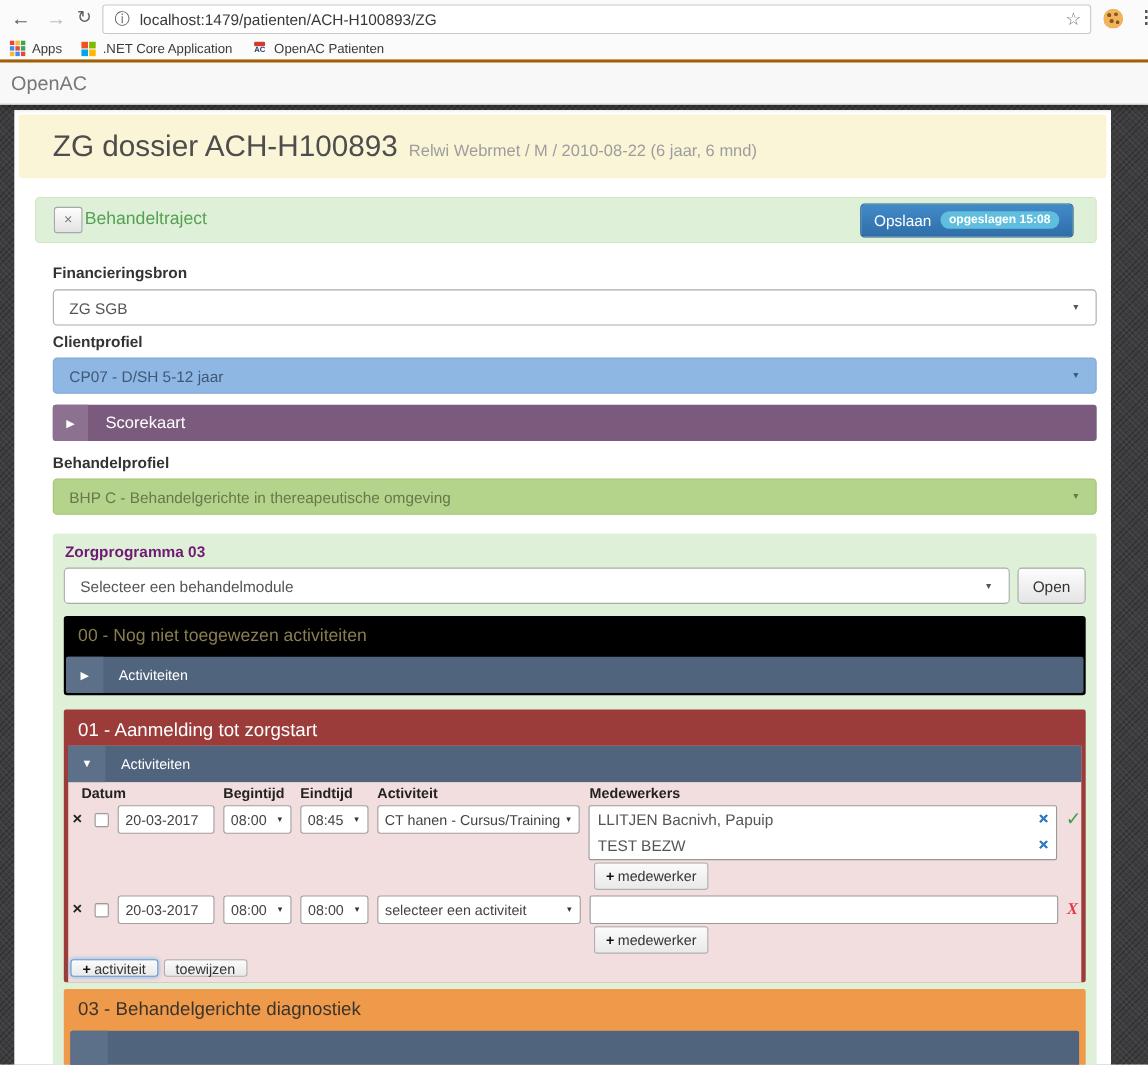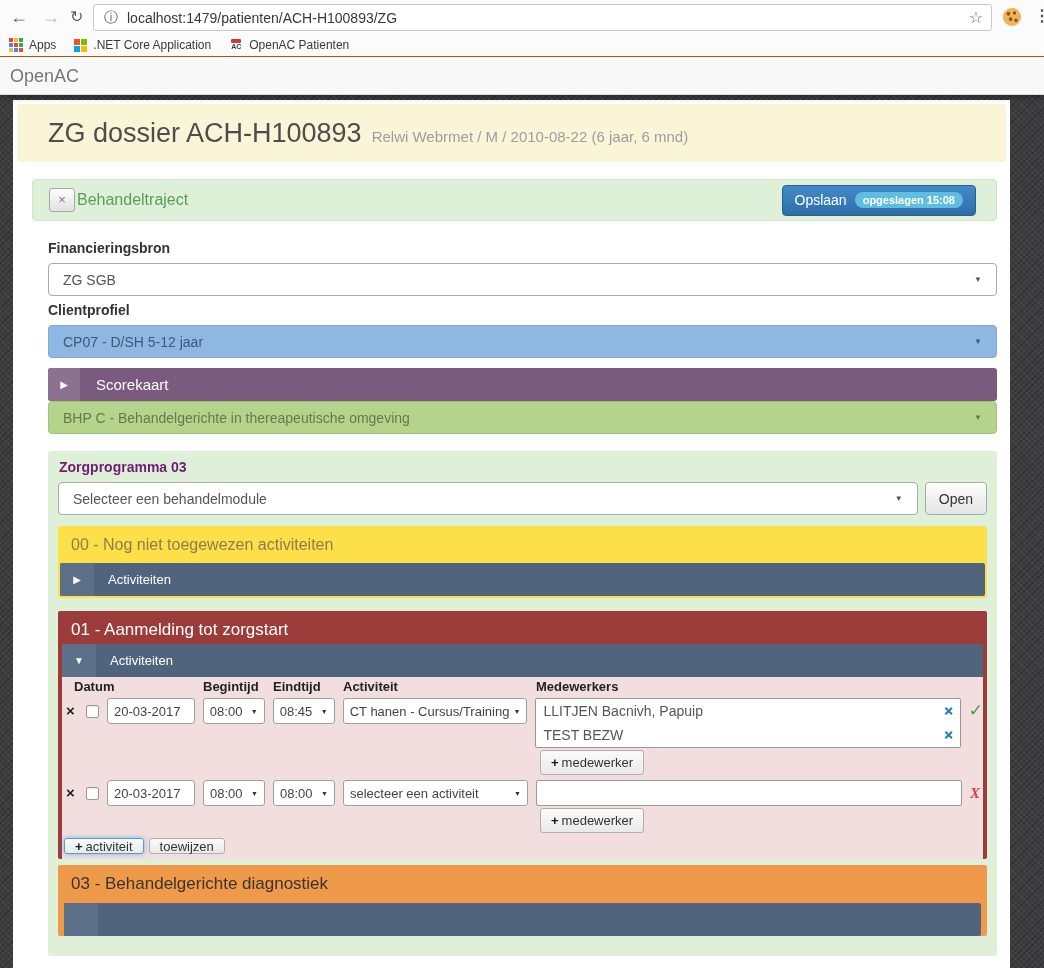--- a/index.html
+++ b/index.html
@@ -29,21 +29,21 @@
     background-image:
       radial-gradient(circle at 30% 32%, #8a5a22 0 1.6px, transparent 2.2px),
       radial-gradient(circle at 64% 28%, #8a5a22 0 1.4px, transparent 2px),
       radial-gradient(circle at 42% 62%, #8a5a22 0 1.6px, transparent 2.2px),
       radial-gradient(circle at 72% 68%, #8a5a22 0 1.4px, transparent 2px),
       radial-gradient(circle at 50% 50%, #f2b45a 0 60%, #e09c3c 100%);
   }
   .menu-dots { position:absolute; left:1034px; top:6px; font-size:16px; font-weight:bold; color:#555; letter-spacing:-1px; }
 
   .cr-bookmarks {
-    height:23px; background:#fbfbfb; border-bottom:1px solid #a16207;
+    height:23px; background:#fbfbfb; border-bottom:3px solid #a16207;
     display:flex; align-items:center; padding-left:9px; gap:6px;
     font-size:12px; color:#3a3a3a;
   }
   .bm { display:flex; align-items:center; gap:6px; margin-right:12px; cursor:pointer; }
   .apps-grid { display:grid; grid-template-columns:repeat(3,4px); grid-auto-rows:4px; gap:1px; }
   .apps-grid i { display:block; }
   .apps-grid i:nth-child(1){background:#e8453c}.apps-grid i:nth-child(2){background:#f9bb2d}
   .apps-grid i:nth-child(3){background:#34a853}.apps-grid i:nth-child(4){background:#4688f1}
   .apps-grid i:nth-child(5){background:#e8453c}.apps-grid i:nth-child(6){background:#34a853}
   .apps-grid i:nth-child(7){background:#f9bb2d}.apps-grid i:nth-child(8){background:#4688f1}
@@ -123,21 +123,21 @@
   .btn-default {
     background:linear-gradient(#fdfdfd,#e4e4e4); border:1px solid #a9a9a9; border-radius:4px;
     color:#333; font-size:14px; padding:0 13px; height:33px; cursor:pointer;
   }
 
   .acts-bar { height:33px; background:#50647d; border-radius:2px; display:flex; color:#fff; }
   .acts-toggle { width:34px; background:#5d7089; display:flex; align-items:center; justify-content:center;
     font-size:10px; cursor:pointer; border-radius:2px 0 0 2px; }
   .acts-label { font-size:13px; line-height:33px; margin-left:14px; }
 
-  .sec-yellow { margin-top:11px; background:#fde047; border-radius:3px; padding:2px; }
+  .sec-yellow { margin-top:11px; background:#000000; border-radius:3px; padding:2px; }
   .sec-yellow .sec-title { font-size:16px; color:#8a7d52; padding:8px 11px 9px; }
 
   .sec-red { margin-top:13px; background:#9b3c3a; border-radius:2px; }
   .sec-red .sec-title { font-size:17px; color:#fff; padding:9px 13px 4px; }
   .red-body { margin:0 4px 5px; background:#f2dede; padding-bottom:5px; }
   .red-body .acts-bar { border-radius:0; }
   .red-body .acts-toggle { border-radius:0; }
 
   .tbl-hdr { display:flex; gap:8px; margin-top:2px; padding-left:4px;
     font-size:13px; font-weight:bold; color:#222; line-height:16px; white-space:nowrap; }
@@ -254,20 +254,21 @@
         <div class="sel blue">
           <span>CP07 - D/SH 5-12 jaar</span>
           <span class="caret">▼</span>
         </div>
 
         <div class="scorebar">
           <span class="toggle">▶</span>
           <span class="t-label">Scorekaart</span>
         </div>
 
+        <div class="flabel l3">Behandelprofiel</div>
         <div class="sel green">
           <span>BHP C - Behandelgerichte in thereapeutische omgeving</span>
           <span class="caret">▼</span>
         </div>
 
         <div class="zorg">
           <div class="zorg-label">Zorgprogramma 03</div>
           <div class="module-row">
             <div class="sel">
               <span>Selecteer een behandelmodule</span>

